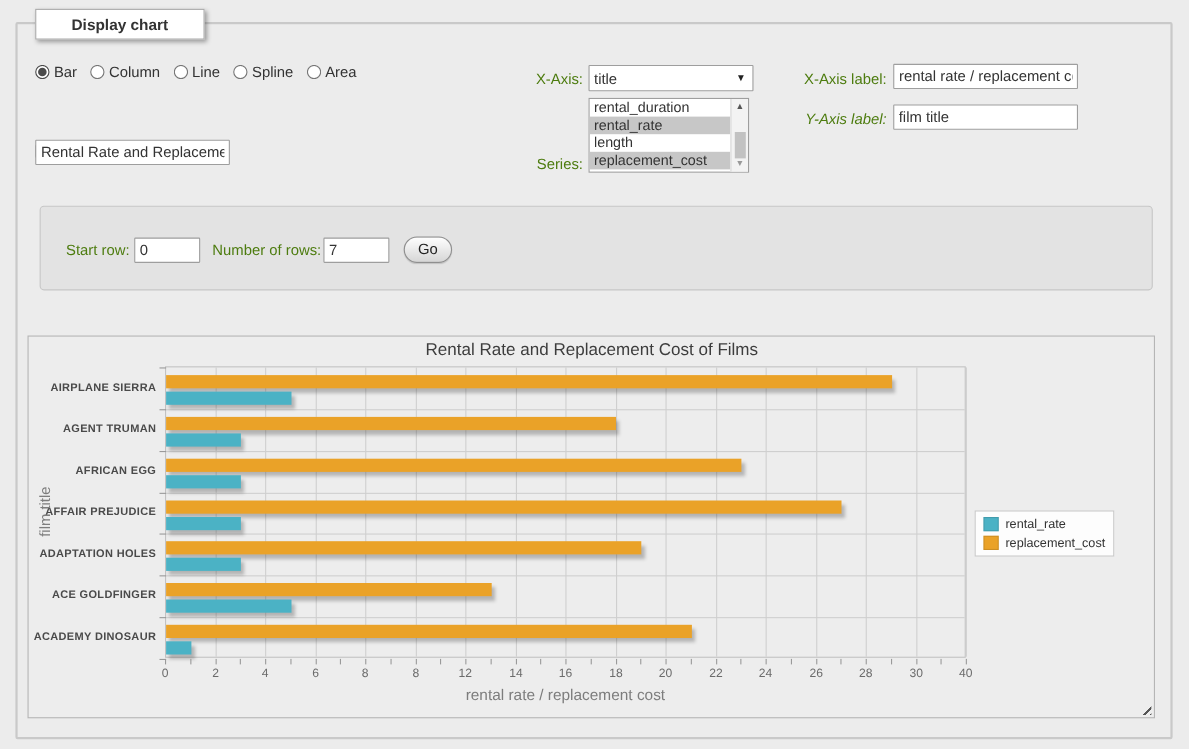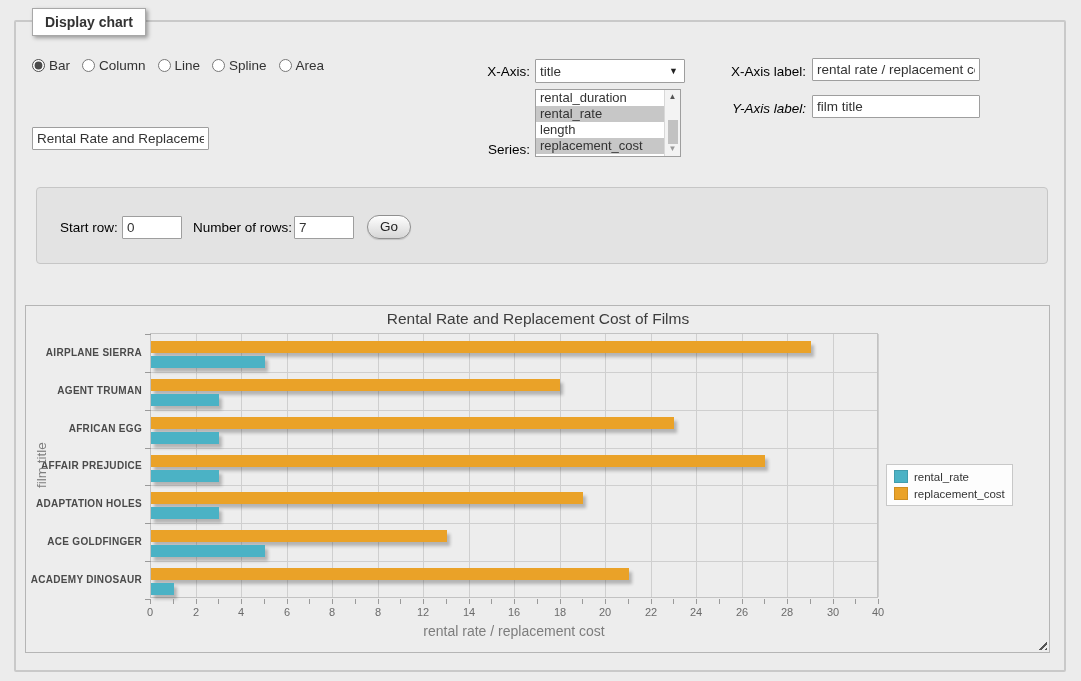--- a/index.html
+++ b/index.html
@@ -14,25 +14,25 @@
 
   
   .frame {
     position:absolute; left:14px; top:20px; width:1052px; height:652px;
     border:2px solid #c9c9c9; border-radius:2px;
   }
   .frame-legend {
     position:absolute; left:16px; top:-14px;
     background:#fff; border:1px solid #a8a8a8;
     box-shadow:2px 2px 4px rgba(0,0,0,0.35);
-    padding:5px 12px; font-size:14px; font-weight:bold; color:#333;
+    padding:5px 32px; font-size:14px; font-weight:bold; color:#333;
   }
 
   
-  .ctl-label { position:absolute; font-size:13.5px; color:#000000; }
+  .ctl-label { position:absolute; font-size:13.5px; color:#4d7c0f; }
   .right-align { text-align:right; }
 
   #chart-type-row {
     position:absolute; left:16px; top:36px;
     display:flex; align-items:flex-end; gap:4px; font-size:13.5px;
   }
   #chart-type-row label { display:flex; align-items:center; gap:4px; margin-right:8px; cursor:default; }
   input[type=radio], input[type=checkbox] { accent-color:#4a4a4a; width:13px; height:13px; }
 
   #stacked-row {

